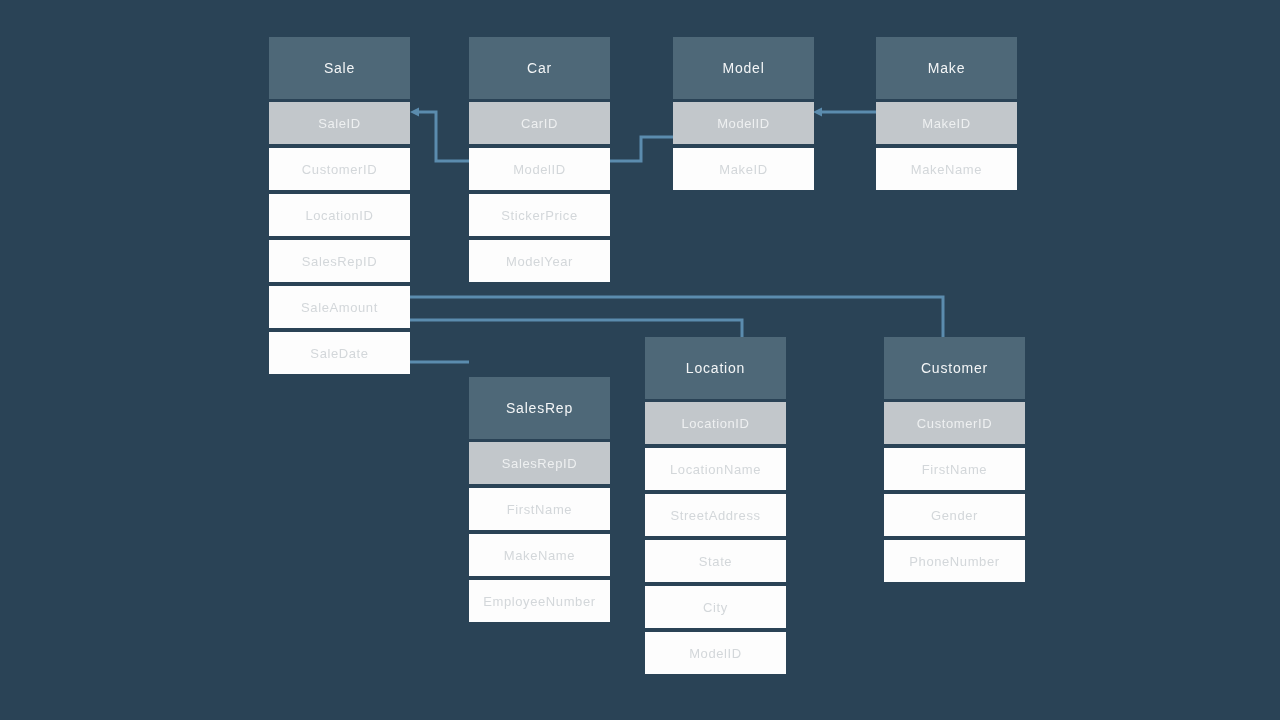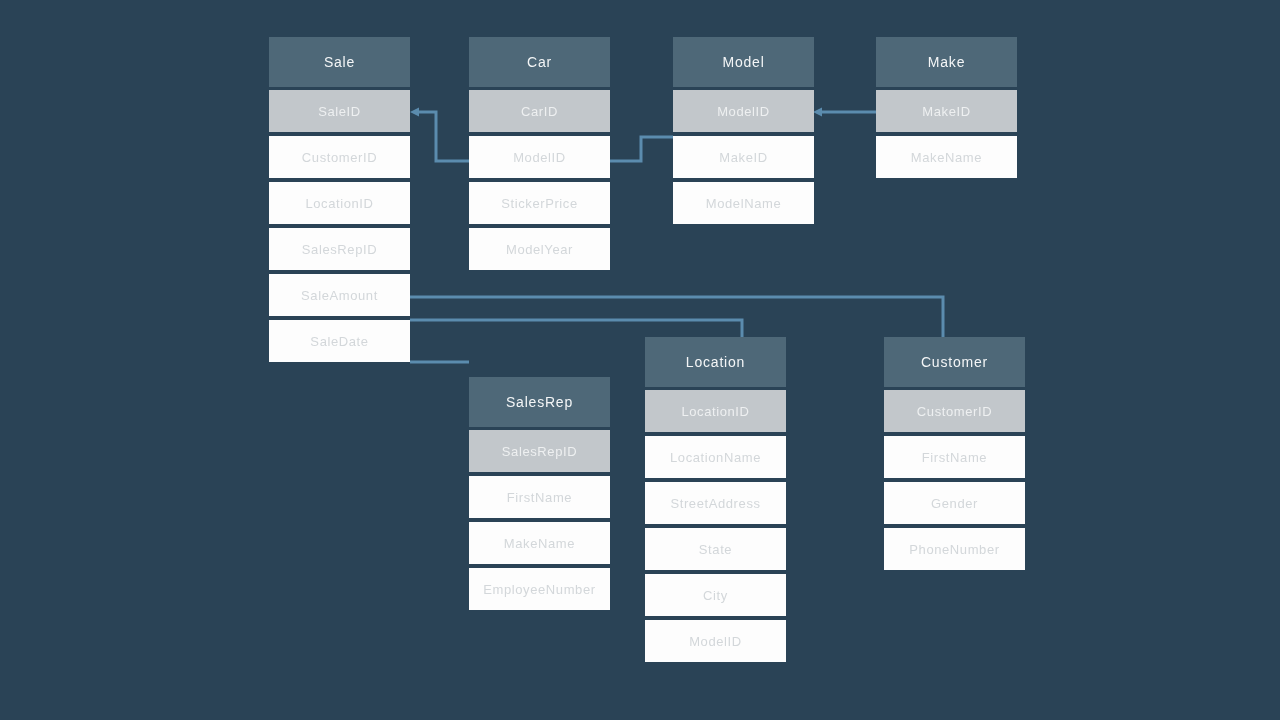--- a/index.html
+++ b/index.html
@@ -21,21 +21,21 @@
     top: 0;
     width: 1280px;
     height: 720px;
     pointer-events: none;
   }
   .tbl {
     position: absolute;
     width: 141px;
   }
   .hdr {
-    height: 50px;
+    height: 62px;
     margin-bottom: 3px;
     background: #4e6878;
     color: #f4f6f7;
     font-size: 14px;
     letter-spacing: 0.8px;
     display: flex;
     align-items: center;
     justify-content: center;
   }
   .row {
@@ -100,21 +100,20 @@
     <div class="row pk">CarID</div>
     <div class="row">ModelID</div>
     <div class="row">StickerPrice</div>
     <div class="row">ModelYear</div>
   </div>
 
   <div class="tbl" id="t-model">
     <div class="hdr">Model</div>
     <div class="row pk">ModelID</div>
     <div class="row">MakeID</div>
-    <div class="row">ModelName</div>
   </div>
 
   <div class="tbl" id="t-make">
     <div class="hdr">Make</div>
     <div class="row pk">MakeID</div>
     <div class="row">MakeName</div>
   </div>
 
   <div class="tbl" id="t-salesrep">
     <div class="hdr">SalesRep</div>

